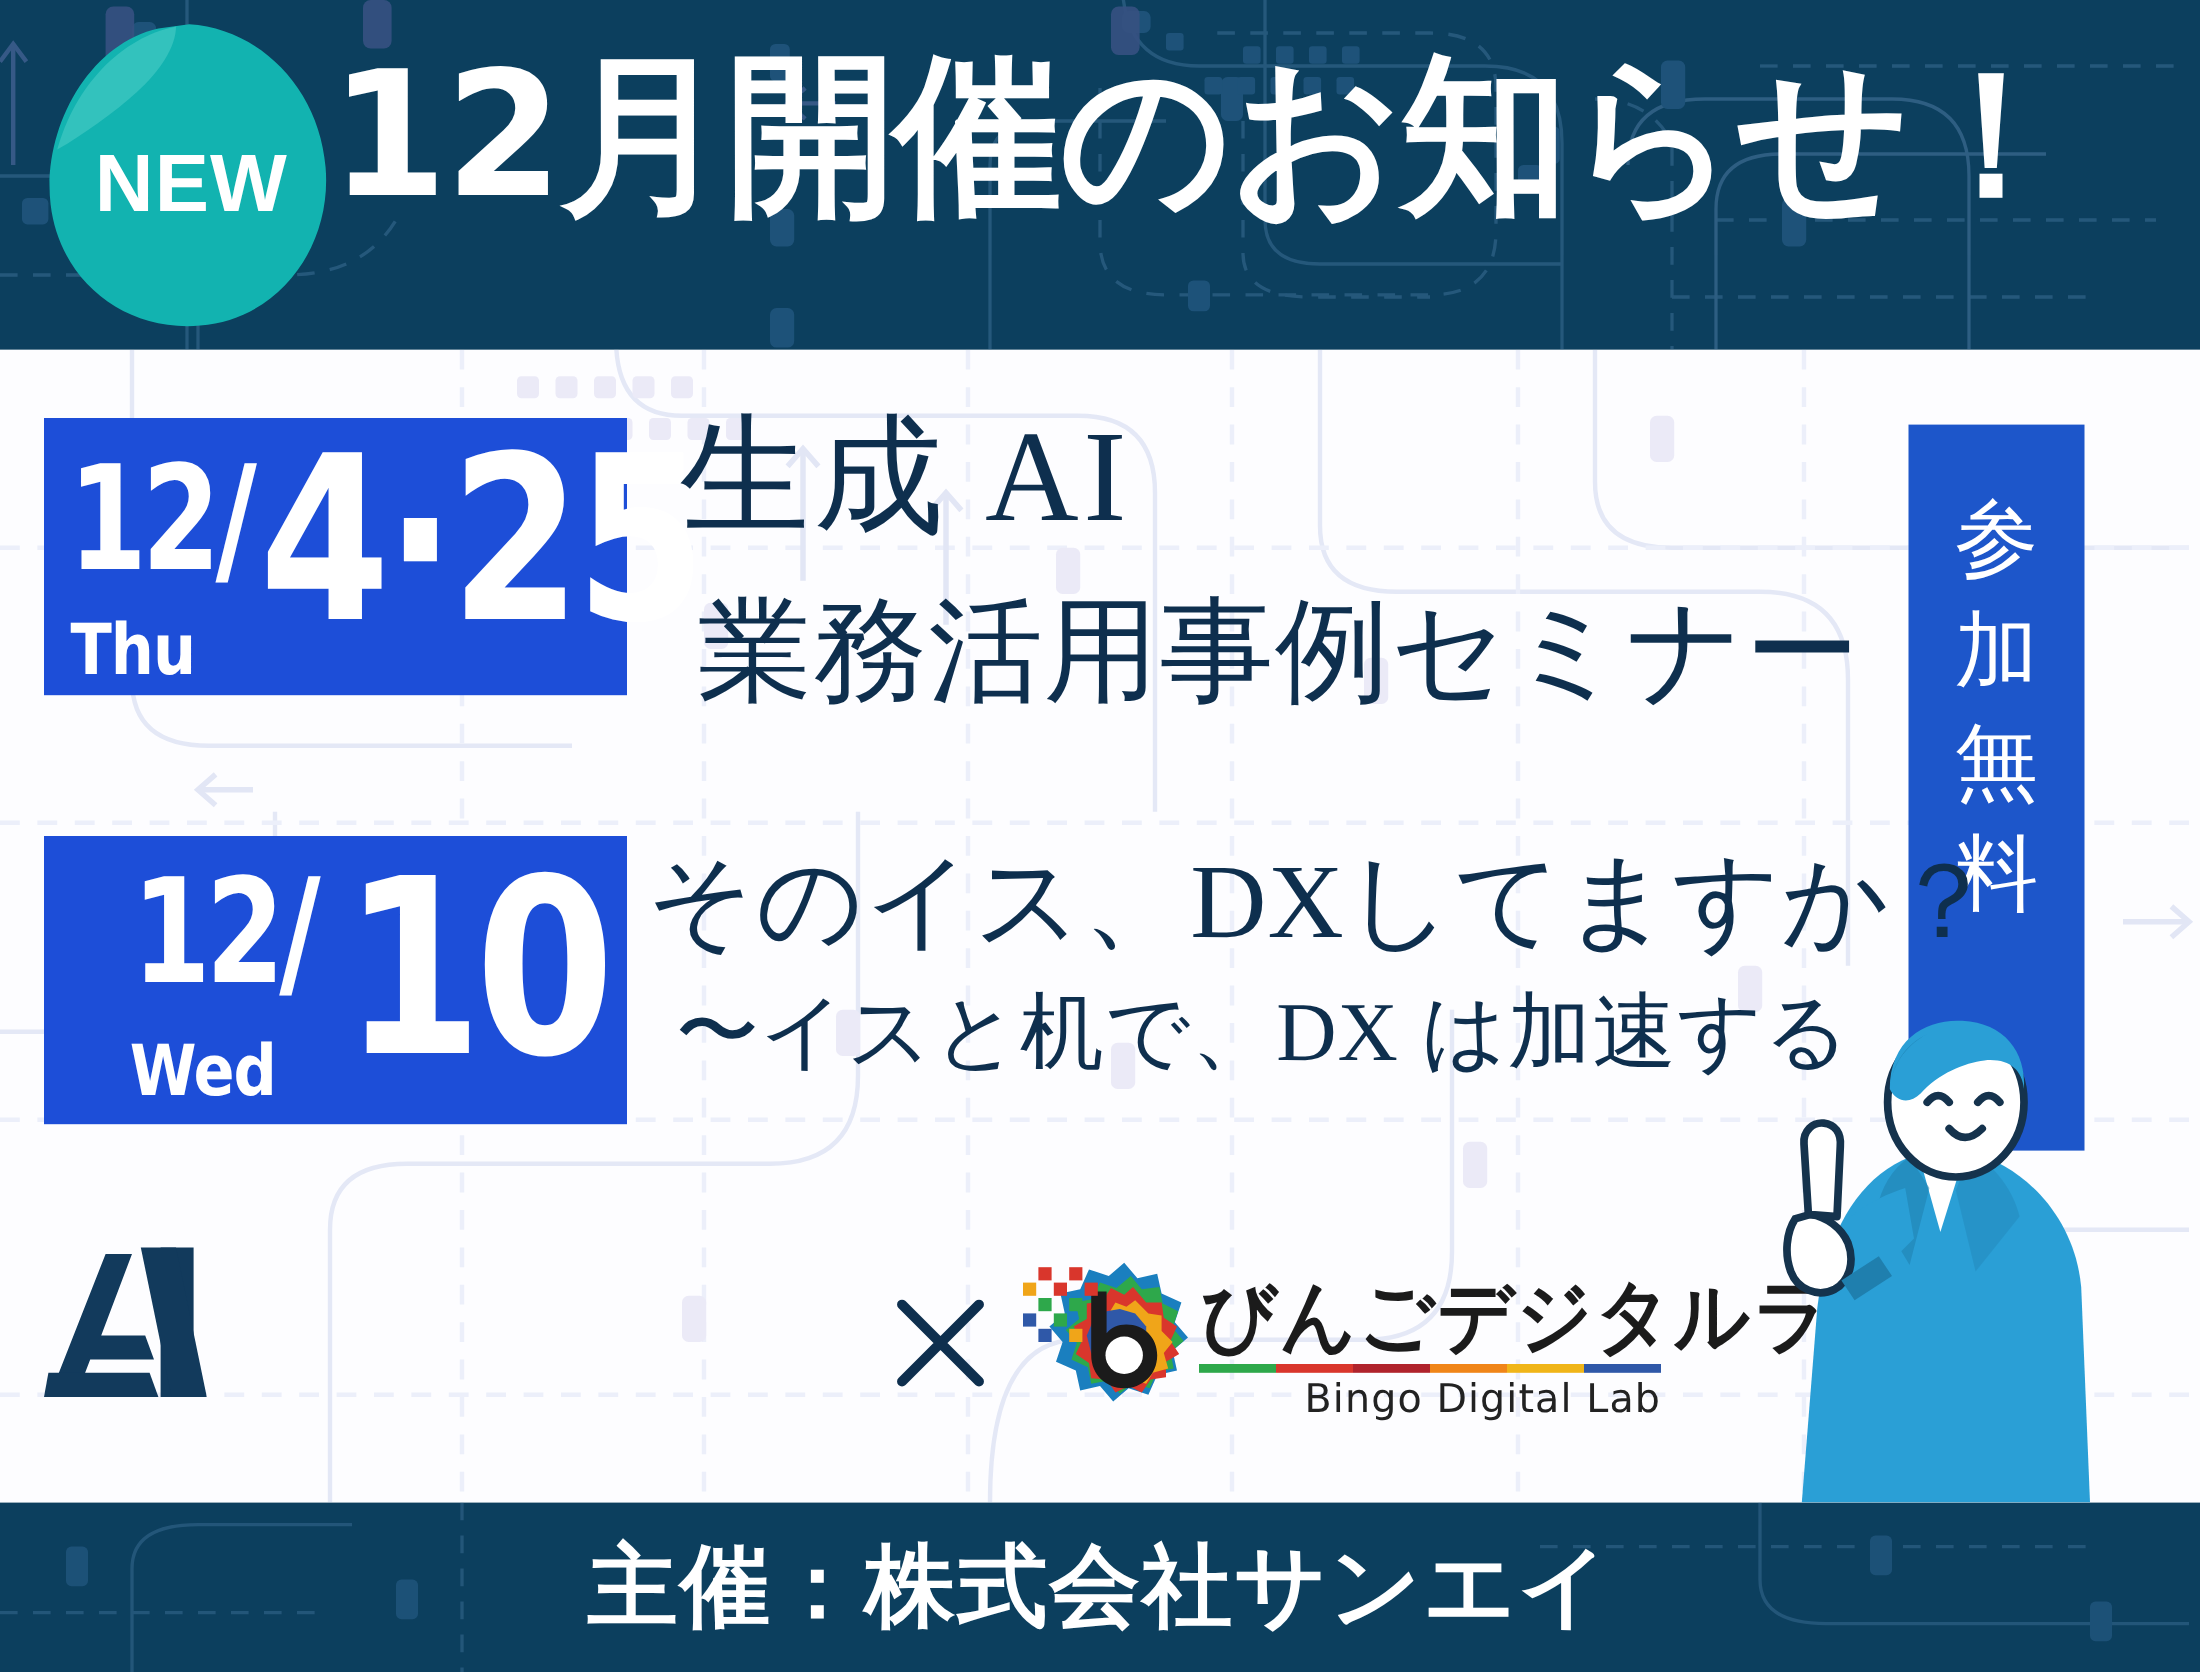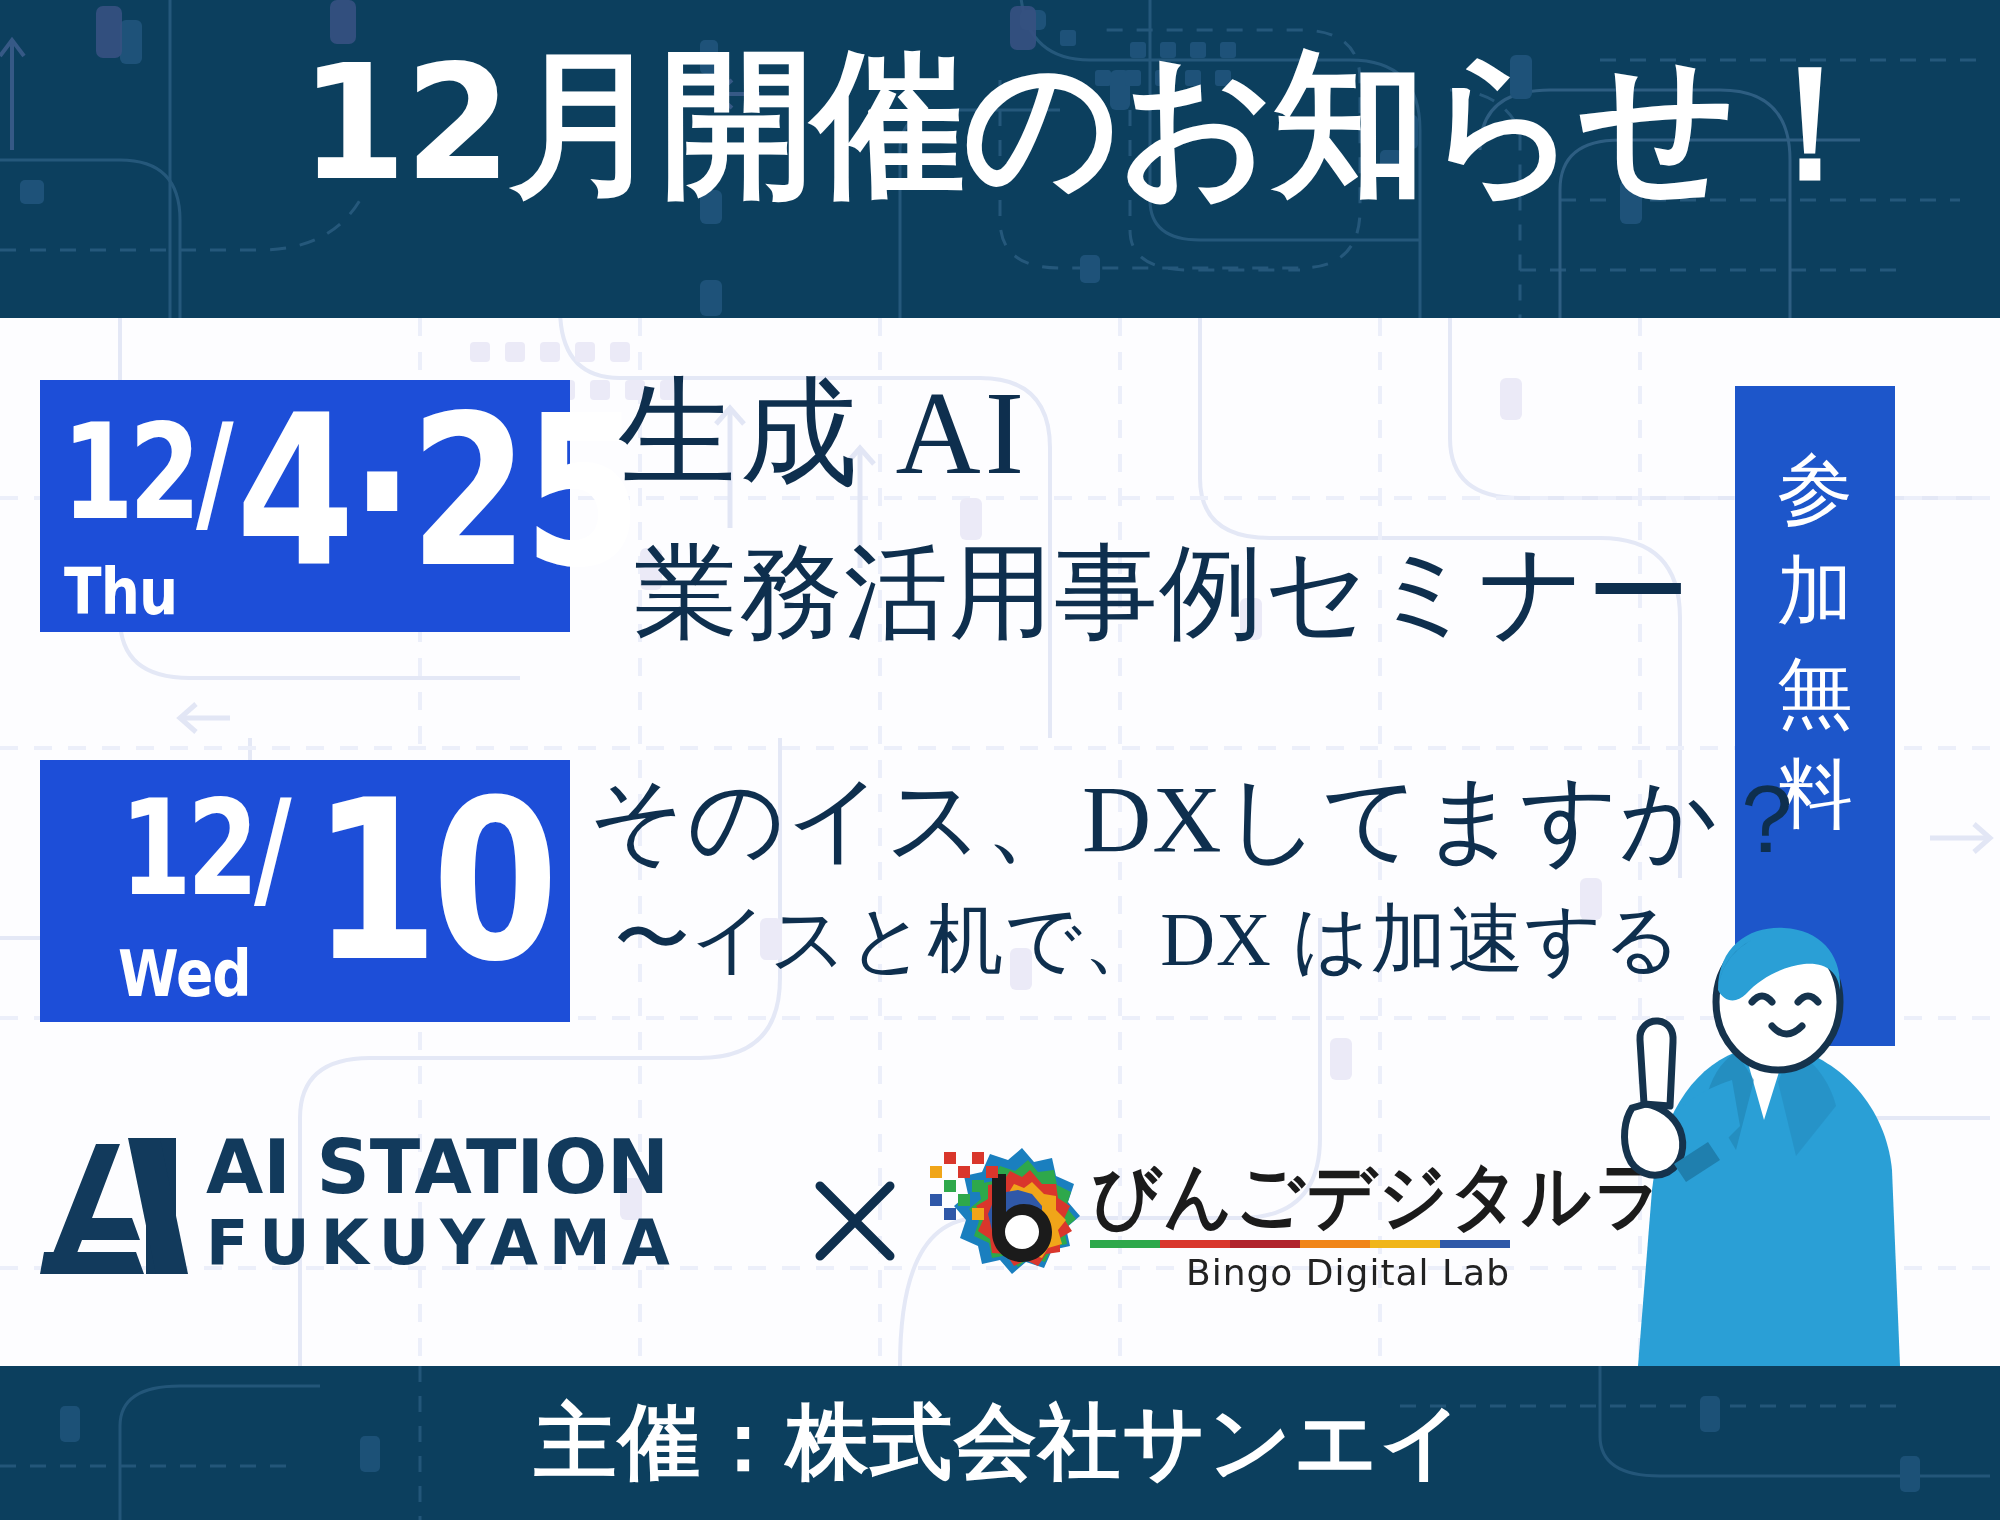--- a/index.html
+++ b/index.html
@@ -172,20 +172,27 @@
         <path d="M12,150 L12,40"></path>
         <path d="M0,56 L12,40 L24,56"></path>
       </g>
       <g fill="#5a5f9e" opacity=".9">
         <rect x="96" y="6" width="26" height="52" rx="7"></rect>
         <rect x="330" y="0" width="26" height="44" rx="7"></rect>
         <rect x="1010" y="6" width="26" height="44" rx="7"></rect>
       </g>
     </svg>
 
+    <div class="new-blob">
+      <svg viewBox="0 0 262 282" width="262" height="282">
+        <path d="M132,4 C196,8 250,62 256,134 C262,206 214,272 142,278 C72,284 14,236 6,168 C-2,100 40,22 104,8 Z" fill="#12b3b0"></path>
+        <path d="M120,6 C70,16 28,60 12,118 C36,104 64,84 84,66 C106,46 120,24 120,6 Z" fill="#3ac4c0" opacity=".85"></path>
+      </svg>
+      <div class="blobtext">NEW</div>
+    </div>
 
     <div class="hdr-title">12月開催のお知らせ！</div>
   </div>
 
   <div class="body-bg">
     <svg width="2000" height="1048" viewBox="0 0 2000 1048" preserveAspectRatio="none">
       <g fill="none" stroke="#e4e8f6" stroke-width="4">
         <path d="M120,0 L120,300 Q120,360 190,360 L520,360"></path>
         <path d="M560,-10 Q560,60 620,60 L980,60 Q1050,60 1050,130 L1050,420"></path>
         <path d="M1200,0 L1200,160 Q1200,220 1270,220 L1600,220 Q1680,220 1680,300 L1680,560"></path>
@@ -300,24 +307,20 @@
 
   <div class="logos">
 
     <div class="logo-ai">
       <svg class="mark" viewBox="0 0 148 140">
         <path d="M8,132 L56,10 L80,10 L52,84 L92,84 L100,106 L42,106 L32,132 Z" fill="#123a5c"></path>
         <path d="M4,118 L96,118 L104,140 L0,140 Z" fill="#123a5c"></path>
         <path d="M106,4 L136,4 L136,140 L106,140 Z" fill="#123a5c"></path>
         <path d="M88,4 L120,4 L148,140 L116,140 Z" fill="#123a5c"></path>
       </svg>
-      <div class="wordmark">
-        <div class="l1">AI STATION</div>
-        <div class="l2">FUKUYAMA</div>
-      </div>
     </div>
 
     <svg class="cross" viewBox="0 0 86 86">
       <path d="M8,8 L78,78 M78,8 L8,78" stroke="#0e2f4e" stroke-width="9" stroke-linecap="round"></path>
     </svg>
 
     <div class="logo-bdl">
       <svg class="gearmark" viewBox="0 0 150 150">
         <g>
           <path d="M92,12 L104,26 L122,22 L126,40 L144,48 L138,66 L150,80 L136,92 L140,110 L122,114 L114,132 L96,126 L82,138 L70,124 L52,128 L48,110 L30,102 L36,84 L24,70 L38,58 L34,40 L52,36 L60,18 L78,24 Z" fill="#1a7fbf"></path>

